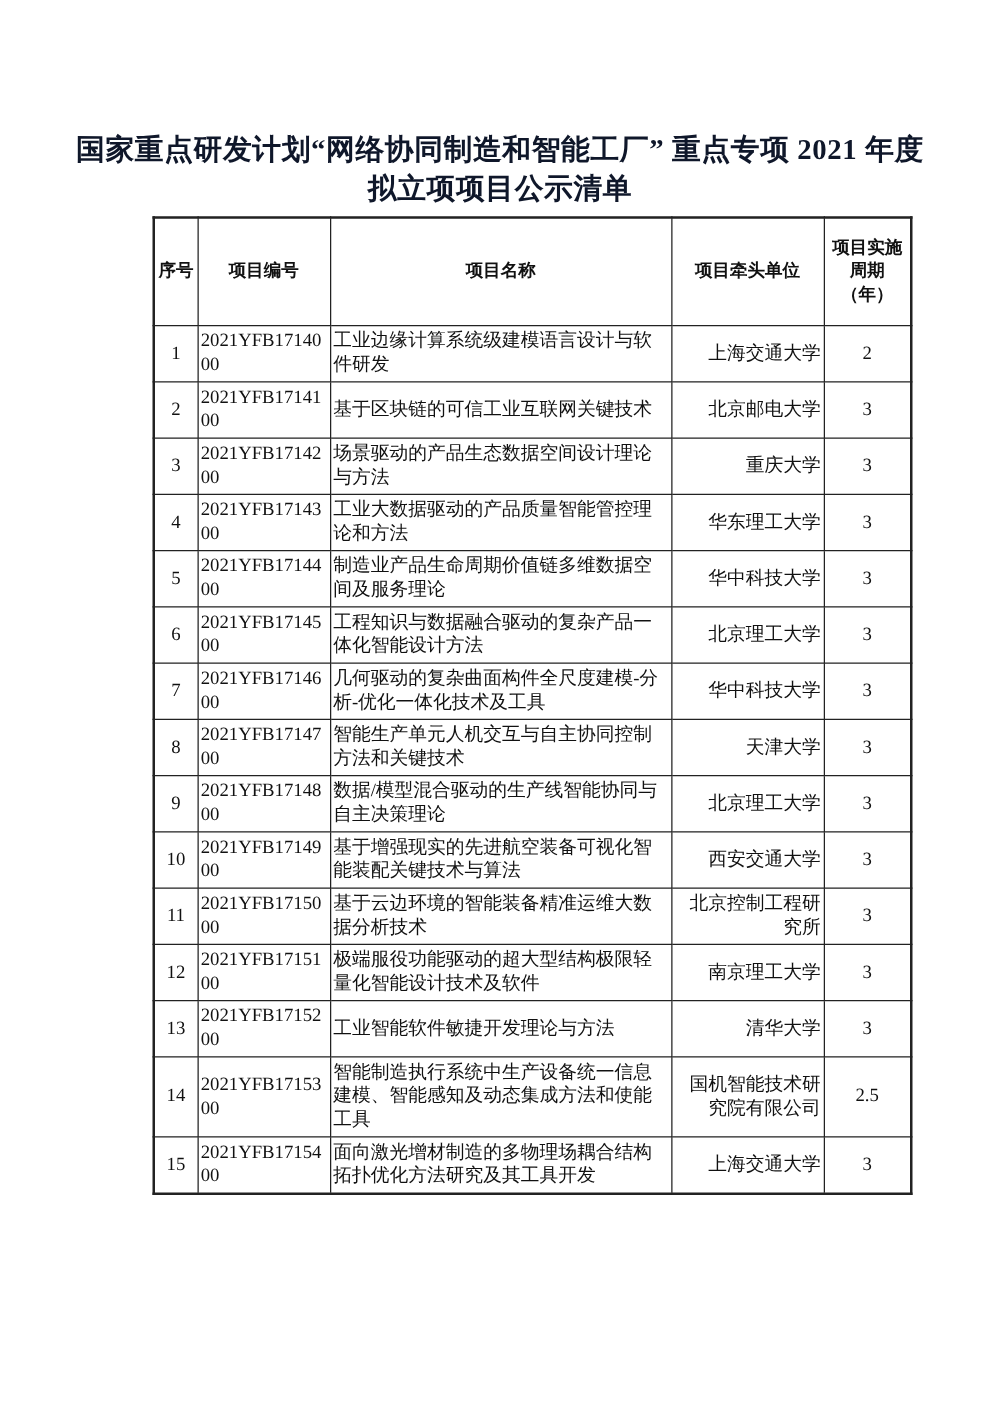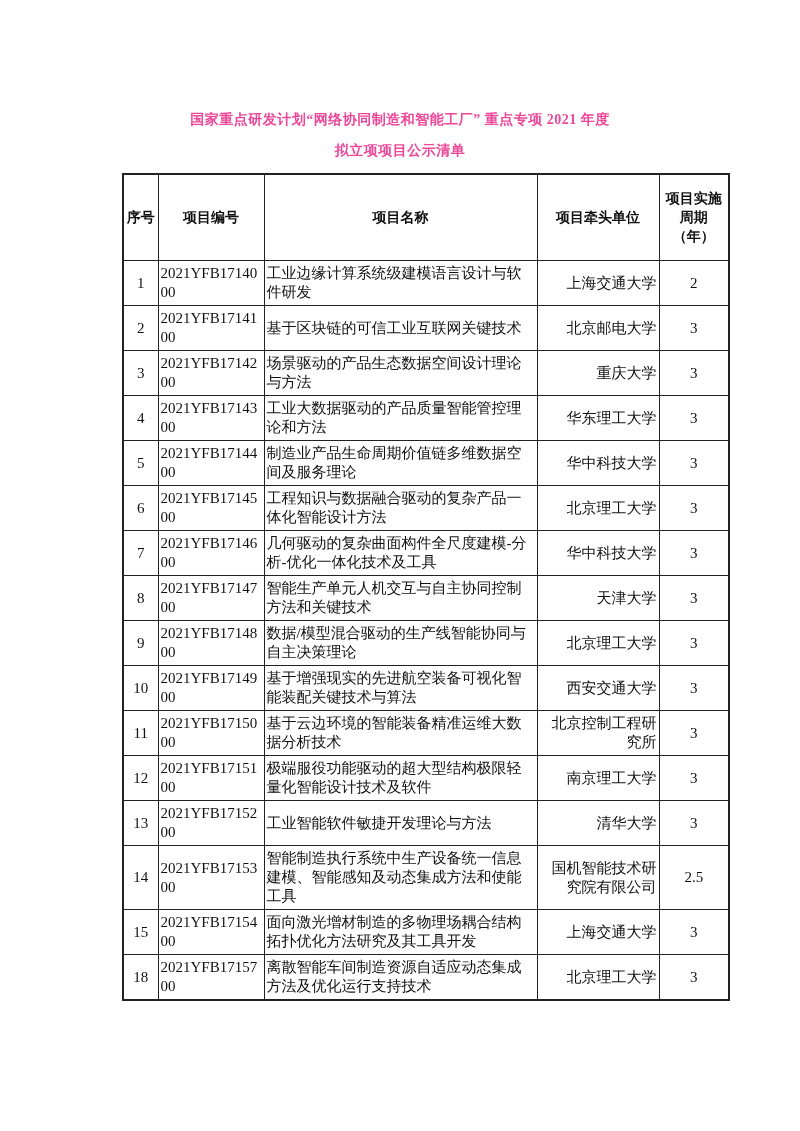--- a/index.html
+++ b/index.html
@@ -14,24 +14,24 @@
     background: #ffffff;
     color: #111111;
     font-family: "Liberation Serif", "DejaVu Serif", serif;
     overflow: hidden;
   }
   .doc-title {
     padding-top: 104px;
     text-align: center;
   }
   .title-line {
-    font-size: 14px;
+    font-size: 23px;
     font-weight: bold;
     line-height: 31px;
-    color: #ec4899;
+    color: #0f172a;
     letter-spacing: 0.5px;
   }
   table.projects {
     border-collapse: collapse;
     table-layout: fixed;
     width: 606px;
     margin-left: 122px;
     margin-top: 7px;
     border: 2px solid #222222;
   }
@@ -220,23 +220,16 @@
     <td class="cell-org">国机智能技术研究院有限公司</td>
     <td class="cell-years">2.5</td>
   </tr>
         <tr>
     <td class="cell-no">15</td>
     <td class="cell-code">2021YFB1715400</td>
     <td class="cell-name">面向激光增材制造的多物理场耦合结构拓扑优化方法研究及其工具开发</td>
     <td class="cell-org">上海交通大学</td>
     <td class="cell-years">3</td>
   </tr>
-        <tr>
-    <td class="cell-no">18</td>
-    <td class="cell-code">2021YFB1715700</td>
-    <td class="cell-name">离散智能车间制造资源自适应动态集成方法及优化运行支持技术</td>
-    <td class="cell-org">北京理工大学</td>
-    <td class="cell-years">3</td>
-  </tr>
       </tbody>
   </table>
 
 </div>
 
 </body></html>

